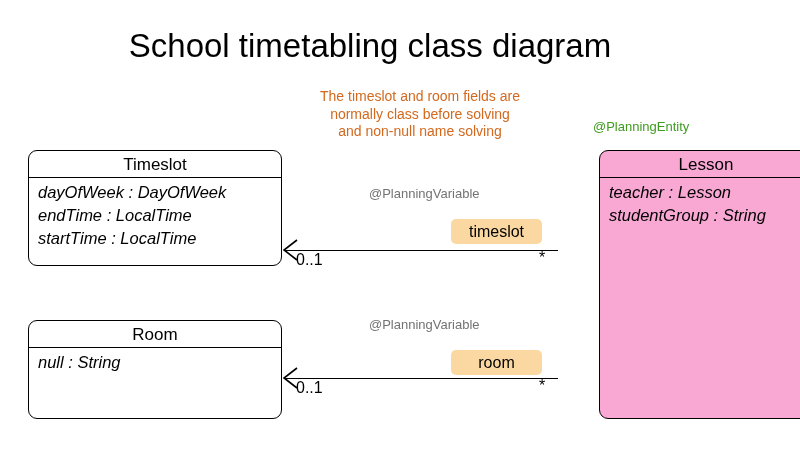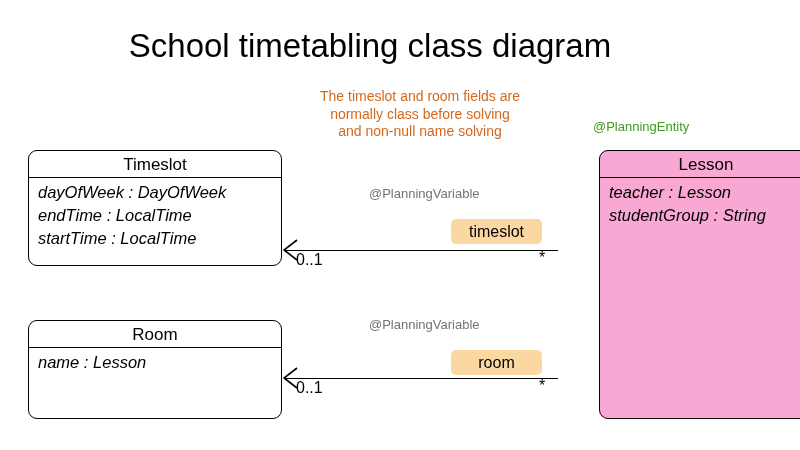--- a/index.html
+++ b/index.html
@@ -154,21 +154,21 @@
     <div class="class-attrs">
       <div class="attr">dayOfWeek : DayOfWeek</div>
       <div class="attr">endTime : LocalTime</div>
       <div class="attr">startTime : LocalTime</div>
     </div>
   </div>
 
   <div id="class-room" class="umlclass">
     <div class="class-header">Room</div>
     <div class="class-attrs">
-      <div class="attr">name : Lesson</div>
+      <div class="attr">null : String</div>
     </div>
   </div>
 
   <div class="stereotype entity">@PlanningEntity</div>
   <div id="class-lesson" class="umlclass green">
     <div class="class-header">Lesson</div>
     <div class="class-attrs">
       <div class="attr">teacher : Lesson</div>
       <div class="attr">studentGroup : String</div>
     </div>

